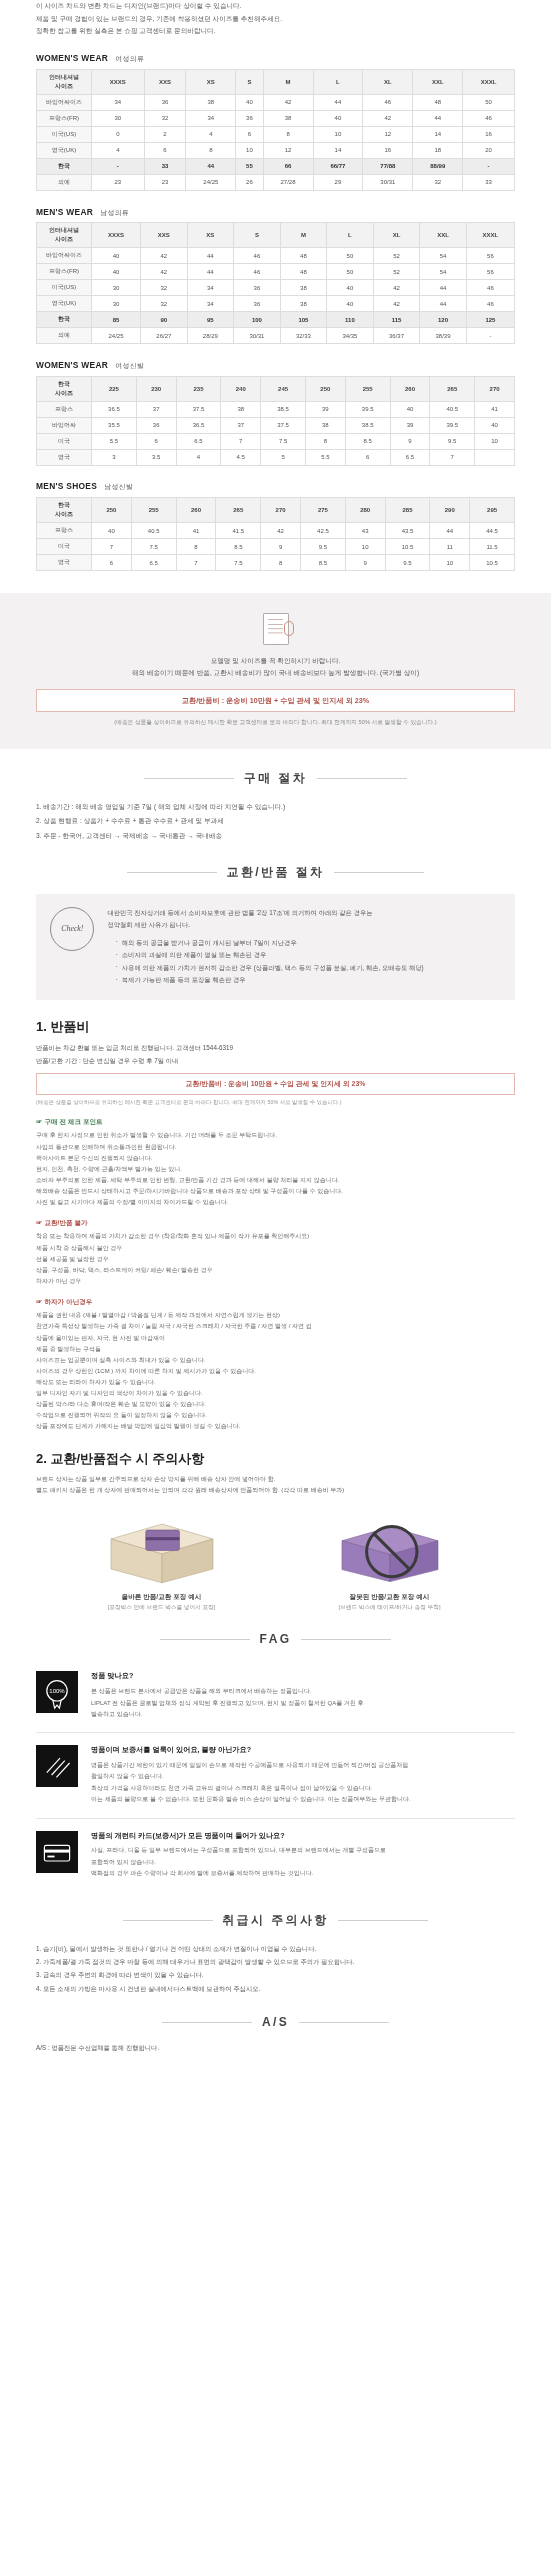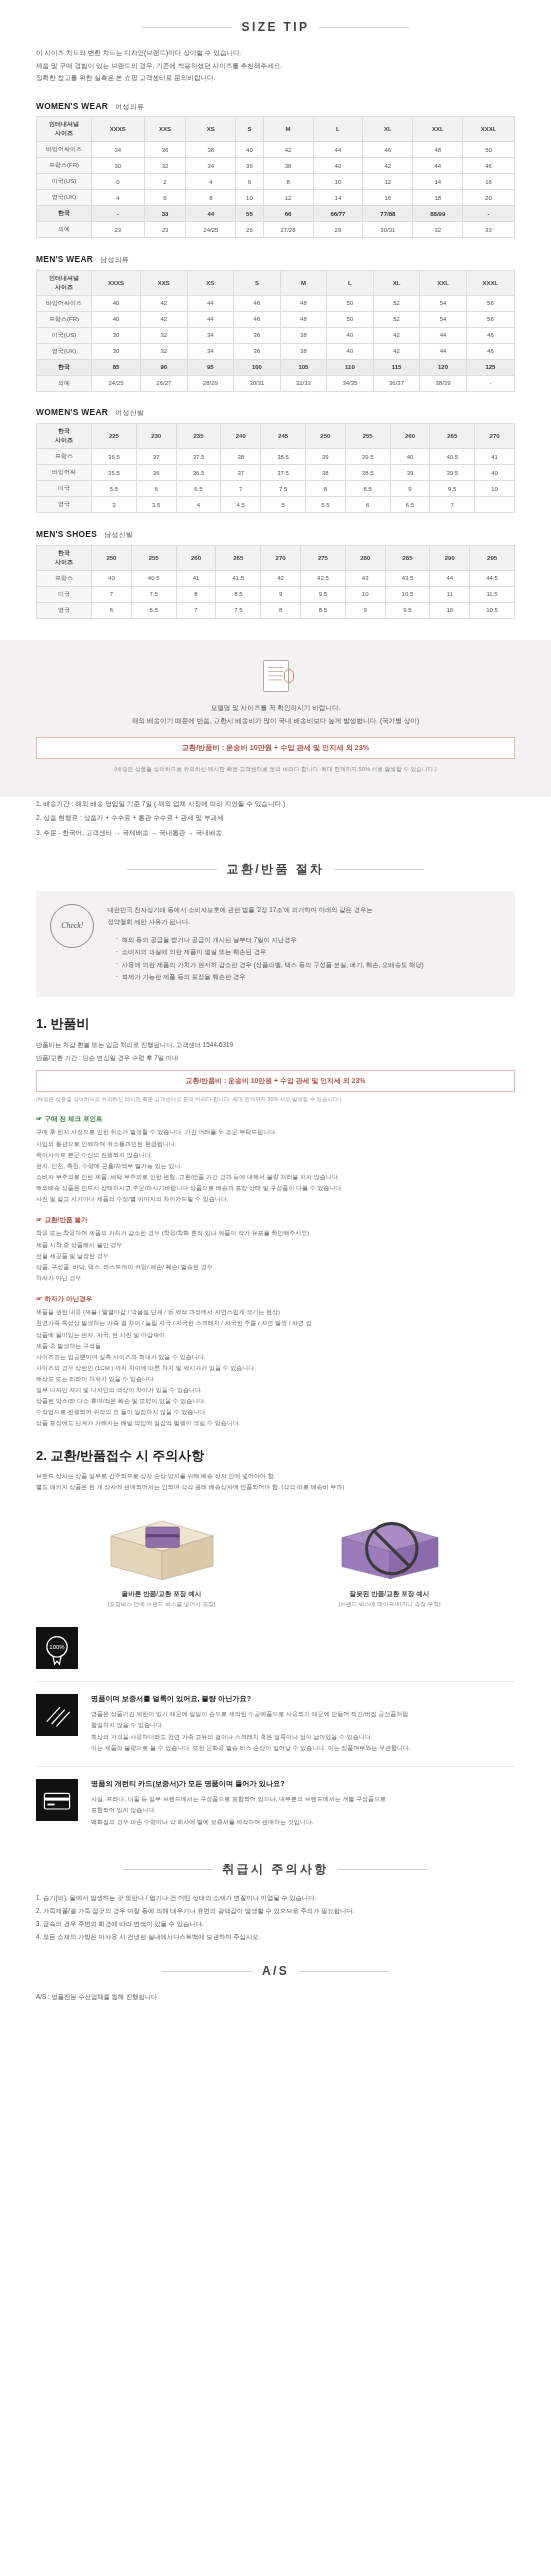--- a/index.html
+++ b/index.html
@@ -98,25 +98,20 @@
 
   .cautions { font-size:6.3px; line-height:2.1; color:#555; }
   hr.thin { border:0; border-top:0.6px solid #e5e5e5; margin:0; }
   .foot-note { font-size:6.3px; line-height:2; color:#555; }
 </style>
 </head>
 <body>
 
 <div class="page">
 
-  <div class="sec-title">
-    <span class="rule"></span>
-    <span class="txt">SIZE TIP</span>
-    <span class="rule"></span>
-  </div>
 
   <div class="wrap">
     <div class="intro" style="white-space:pre-line">이 사이즈 차트와 변환 차트는 디자인(브랜드)마다 상이할 수 있습니다.
 제품 및 구매 경험이 있는 브랜드의 경우, 기존에 착용하셨던 사이즈를 추천해주세요.
 정확한 참고를 위한 실측은 본 쇼핑 고객센터로 문의바랍니다.</div>
     <div id="tables-host">
         <div class="cat-title"><span>WOMEN'S WEAR</span><span class="ko">여성의류</span></div>
         <table class="size">
           <thead>
             <tr>
@@ -440,20 +435,25 @@
     <div class="doc-icon">
       <span class="sheet"></span>
         <span class="clip"></span>
     </div>
     <div class="notice-line">모델명 및 사이즈를 꼭 확인하시기 바랍니다.</div>
     <div class="notice-line">해외 배송이기 때문에 반품, 교환시 배송비가 많이 국내 배송비보다 높게 발생합니다. (국가별 상이)</div>
     <div class="notice-box">교환/반품비 : 운송비 10만원 + 수입 관세 및 인지세 외 23%</div>
     <div class="notice-sub">(배송은 상품을 상이하므로 유의하신 메시한 확문 고객센터로 문의 바라다 합니다. 최대 한계까지 50% 서로 발생할 수 있습니다.)</div>
   </div>
 
+  <div class="sec-title">
+    <span class="rule"></span>
+    <span class="txt">구매 절차</span>
+    <span class="rule"></span>
+  </div>
   <div class="wrap">
     <div class="steps">
       <div>1. 배송기간 : 해외 배송 영업일 기준 7일 ( 해외 업체 사정에 따라 지연될 수 있습니다.)</div>
       <div>2. 상품 현행료 : 상품가 + 수수료 + 통관 수수료 + 관세 및 부과세</div>
       <div>3. 주문 - 한국어, 고객센터 → 국제배송 → 국내통관 → 국내배송</div>
     </div>
   </div>
 
   <div class="sec-title">
     <span class="rule"></span>
@@ -546,31 +546,42 @@
             <circle cx="118" cy="66" r="42" fill="none" stroke="#3a3a3a" stroke-width="5"></circle>
             <line x1="88" y1="36" x2="148" y2="96" stroke="#3a3a3a" stroke-width="5"></line>
           </svg>
         </div>
         <div class="cap">잘못된 반품/교환 포장 예시</div>
         <div class="cap2">[브랜드 박스에 테이프/하거나 송장 부착]</div>
       </div>
     </div>
   </div>
 
+  <div class="sec-title">
+    <span class="rule"></span>
+    <span class="txt">FAG</span>
+    <span class="rule"></span>
+  </div>
 
   <div class="wrap">
 
     <div class="faq-item">
       <div class="faq-ico">
         <svg width="42" height="42" viewBox="0 0 70 70" style="font-size:11px">
           <circle cx="35" cy="33" r="17" fill="none" stroke="#fff" stroke-width="2"></circle>
           <text x="35" y="37" text-anchor="middle" fill="#fff" font-size="10" font-family="Liberation Sans">100%</text>
           <path d="M28 48 l3 14 4-5 4 5 3-14" fill="none" stroke="#fff" stroke-width="2"></path>
         </svg>
       </div>
+      <div class="faq-body">
+        <h4>정품 맞나요?</h4>
+        <p style="white-space:pre-line">본 상품은 브랜드 본사에서 공급받은 상품을 해외 부티크에서 배송하는 정품입니다.
+LIPLAT 전 상품은 글로벌 업체와 정식 계약된 후 진행되고 있으며, 현지 및 정품이 철저한 QA를 거친 후
+발송하고 있습니다.</p>
+      </div>
     </div>
     <hr class="thin">
 
     <div class="faq-item">
       <div class="faq-ico">
         <svg width="42" height="42" viewBox="0 0 70 70">
           <line x1="18" y1="46" x2="40" y2="22" stroke="#fff" stroke-width="2"></line>
           <line x1="26" y1="50" x2="48" y2="26" stroke="#fff" stroke-width="2"></line>
           <line x1="34" y1="54" x2="56" y2="30" stroke="#fff" stroke-width="2"></line>
         </svg>

